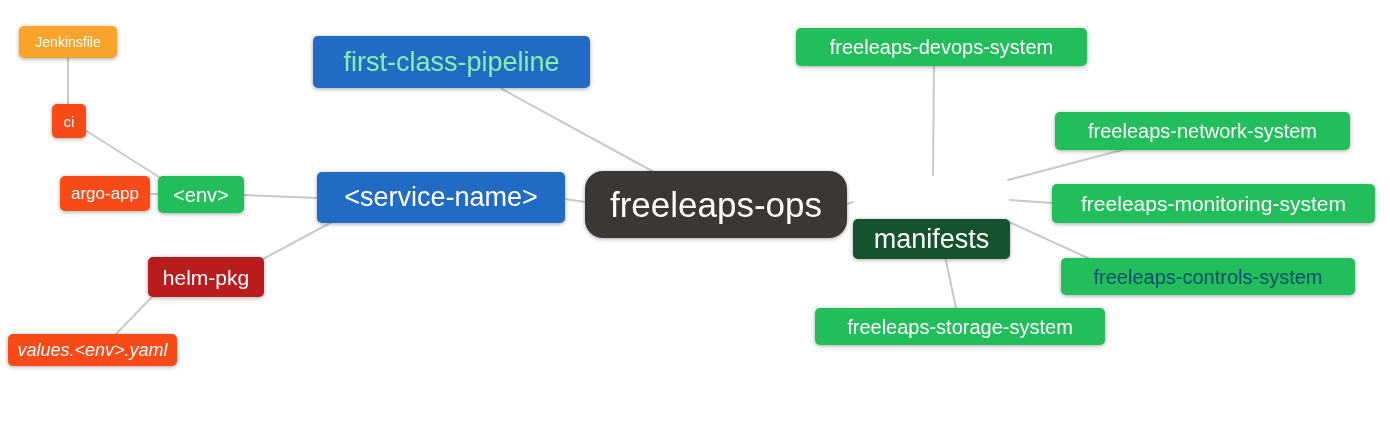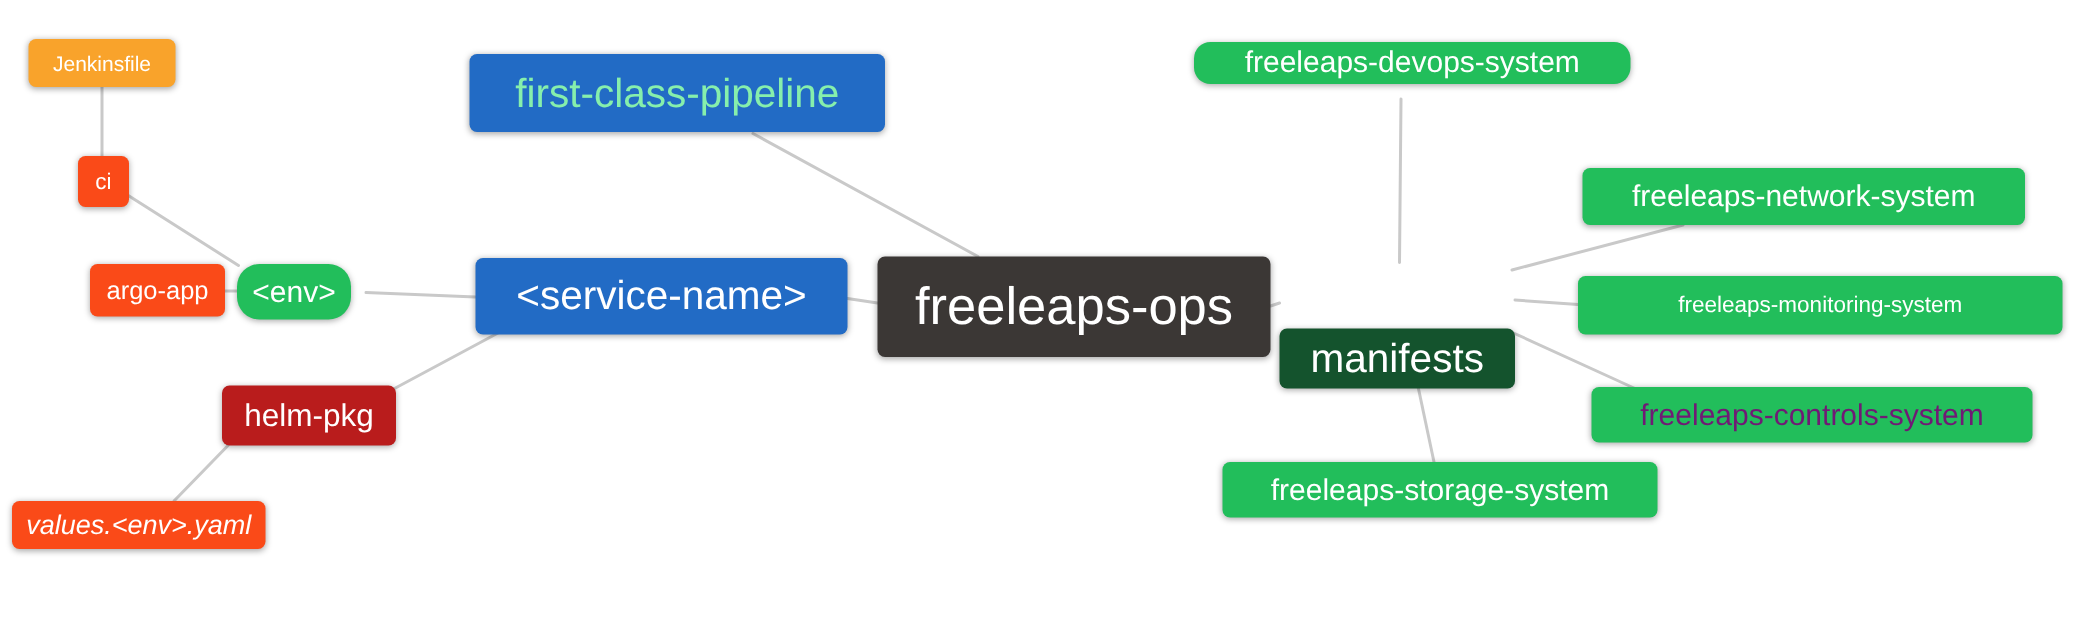--- a/index.html
+++ b/index.html
@@ -64,50 +64,50 @@
   <div id="node-layer">
       <div class="node" style="left: 19px; top: 26px; width: 98px; height: 32px; background: rgb(249, 163, 43); color: rgb(255, 255, 255); font-size: 14px;">
         <span>Jenkinsfile</span>
       </div>
       <div class="node" style="left: 52px; top: 104px; width: 34px; height: 34px; background: rgb(250, 74, 24); color: rgb(255, 255, 255); font-size: 15px;">
         <span>ci</span>
       </div>
       <div class="node" style="left: 32px; top: 176px; width: 90px; height: 35px; background: rgb(250, 74, 24); color: rgb(255, 255, 255); font-size: 17px; margin-left: 28px;">
         <span>argo-app</span>
       </div>
-      <div class="node" style="left: 158px; top: 176px; width: 76px; height: 37px; background: rgb(34, 190, 91); color: rgb(255, 255, 255); font-size: 20px; border-radius: 15px;">
+      <div class="node" style="left: 158px; top: 176px; width: 86px; height: 37px; background: rgb(34, 190, 91); color: rgb(255, 255, 255); font-size: 20px;">
         <span>&lt;env&gt;</span>
       </div>
       <div class="node" style="left: 148px; top: 257px; width: 116px; height: 40px; background: #b91c1c; color: rgb(255, 255, 255); font-size: 21px;">
         <span>helm-pkg</span>
       </div>
       <div class="node" style="left: 8px; top: 334px; width: 169px; height: 32px; background: rgb(250, 74, 24); color: rgb(255, 255, 255); font-size: 18px; font-style: italic;">
         <span>values.&lt;env&gt;.yaml</span>
       </div>
       <div class="node" style="left: 313px; top: 36px; width: 277px; height: 52px; background: rgb(34, 107, 197); color: #86efac; font-size: 27px;">
         <span>first-class-pipeline</span>
       </div>
       <div class="node" style="left: 317px; top: 172px; width: 248px; height: 51px; background: rgb(34, 107, 197); color: rgb(255, 255, 255); font-size: 27px;">
         <span>&lt;service-name&gt;</span>
       </div>
-      <div class="node" style="left: 585px; top: 171px; width: 262px; height: 67px; background: rgb(59, 55, 53); color: rgb(255, 255, 255); font-size: 35px;">
+      <div class="node" style="left: 585px; top: 171px; width: 262px; height: 67px; background: rgb(59, 55, 53); color: rgb(255, 255, 255); font-size: 35px; border-radius: 18px;">
         <span>freeleaps-ops</span>
       </div>
       <div class="node" style="left: 853px; top: 175px; width: 157px; height: 40px; background: #14532d; color: rgb(255, 255, 255); font-size: 27px; margin-top: 44px;">
         <span>manifests</span>
       </div>
-      <div class="node" style="left: 796px; top: 28px; width: 291px; height: 28px; background: rgb(34, 190, 91); color: rgb(255, 255, 255); font-size: 20px; border-radius: 11px;">
+      <div class="node" style="left: 796px; top: 28px; width: 291px; height: 38px; background: rgb(34, 190, 91); color: rgb(255, 255, 255); font-size: 20px;">
         <span>freeleaps-devops-system</span>
       </div>
       <div class="node" style="left: 1055px; top: 112px; width: 295px; height: 38px; background: rgb(34, 190, 91); color: rgb(255, 255, 255); font-size: 20px;">
         <span>freeleaps-network-system</span>
       </div>
-      <div class="node" style="left: 1052px; top: 184px; width: 323px; height: 39px; background: rgb(34, 190, 91); color: rgb(255, 255, 255); font-size: 15px;">
+      <div class="node" style="left: 1052px; top: 184px; width: 323px; height: 39px; background: rgb(34, 190, 91); color: rgb(255, 255, 255); font-size: 21px;">
         <span>freeleaps-monitoring-system</span>
       </div>
-      <div class="node" style="left: 1061px; top: 258px; width: 294px; height: 37px; background: rgb(34, 190, 91); color: #701a75; font-size: 20px;">
+      <div class="node" style="left: 1061px; top: 258px; width: 294px; height: 37px; background: rgb(34, 190, 91); color: #0c4a6e; font-size: 20px;">
         <span>freeleaps-controls-system</span>
       </div>
       <div class="node" style="left: 815px; top: 308px; width: 290px; height: 37px; background: rgb(34, 190, 91); color: rgb(255, 255, 255); font-size: 20px;">
         <span>freeleaps-storage-system</span>
       </div>
     </div>
 </div>
 
 </body></html>

